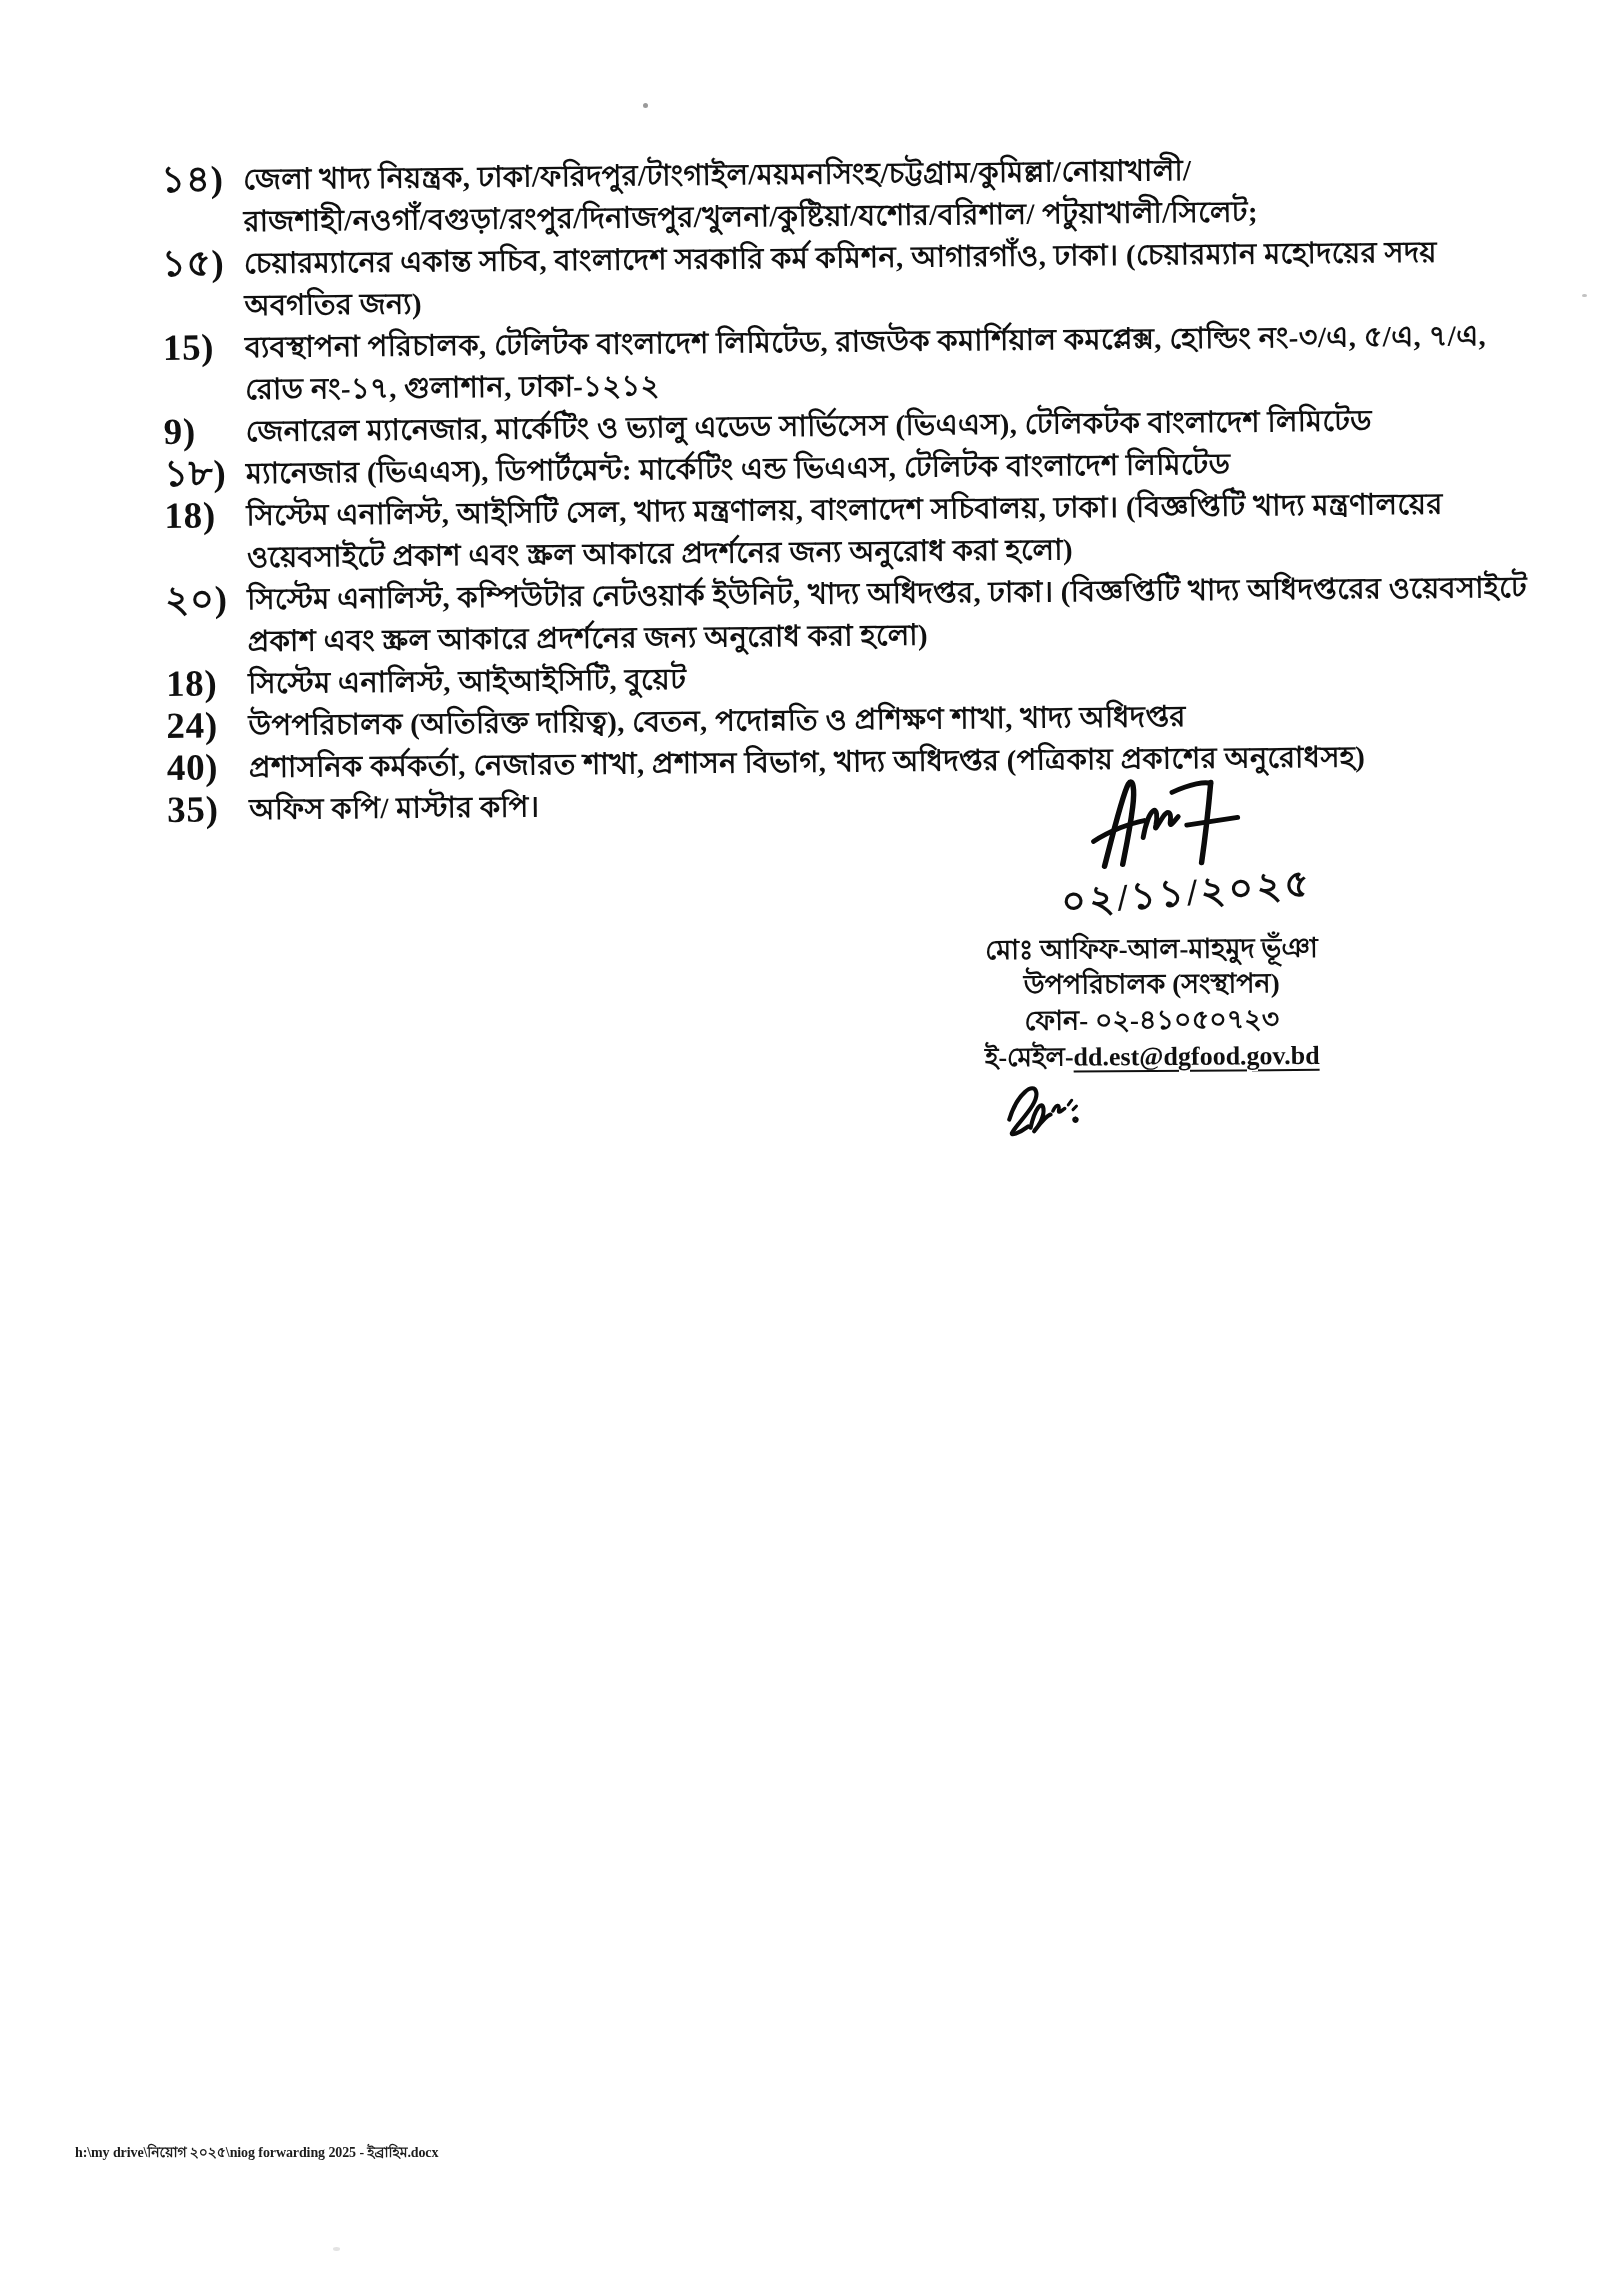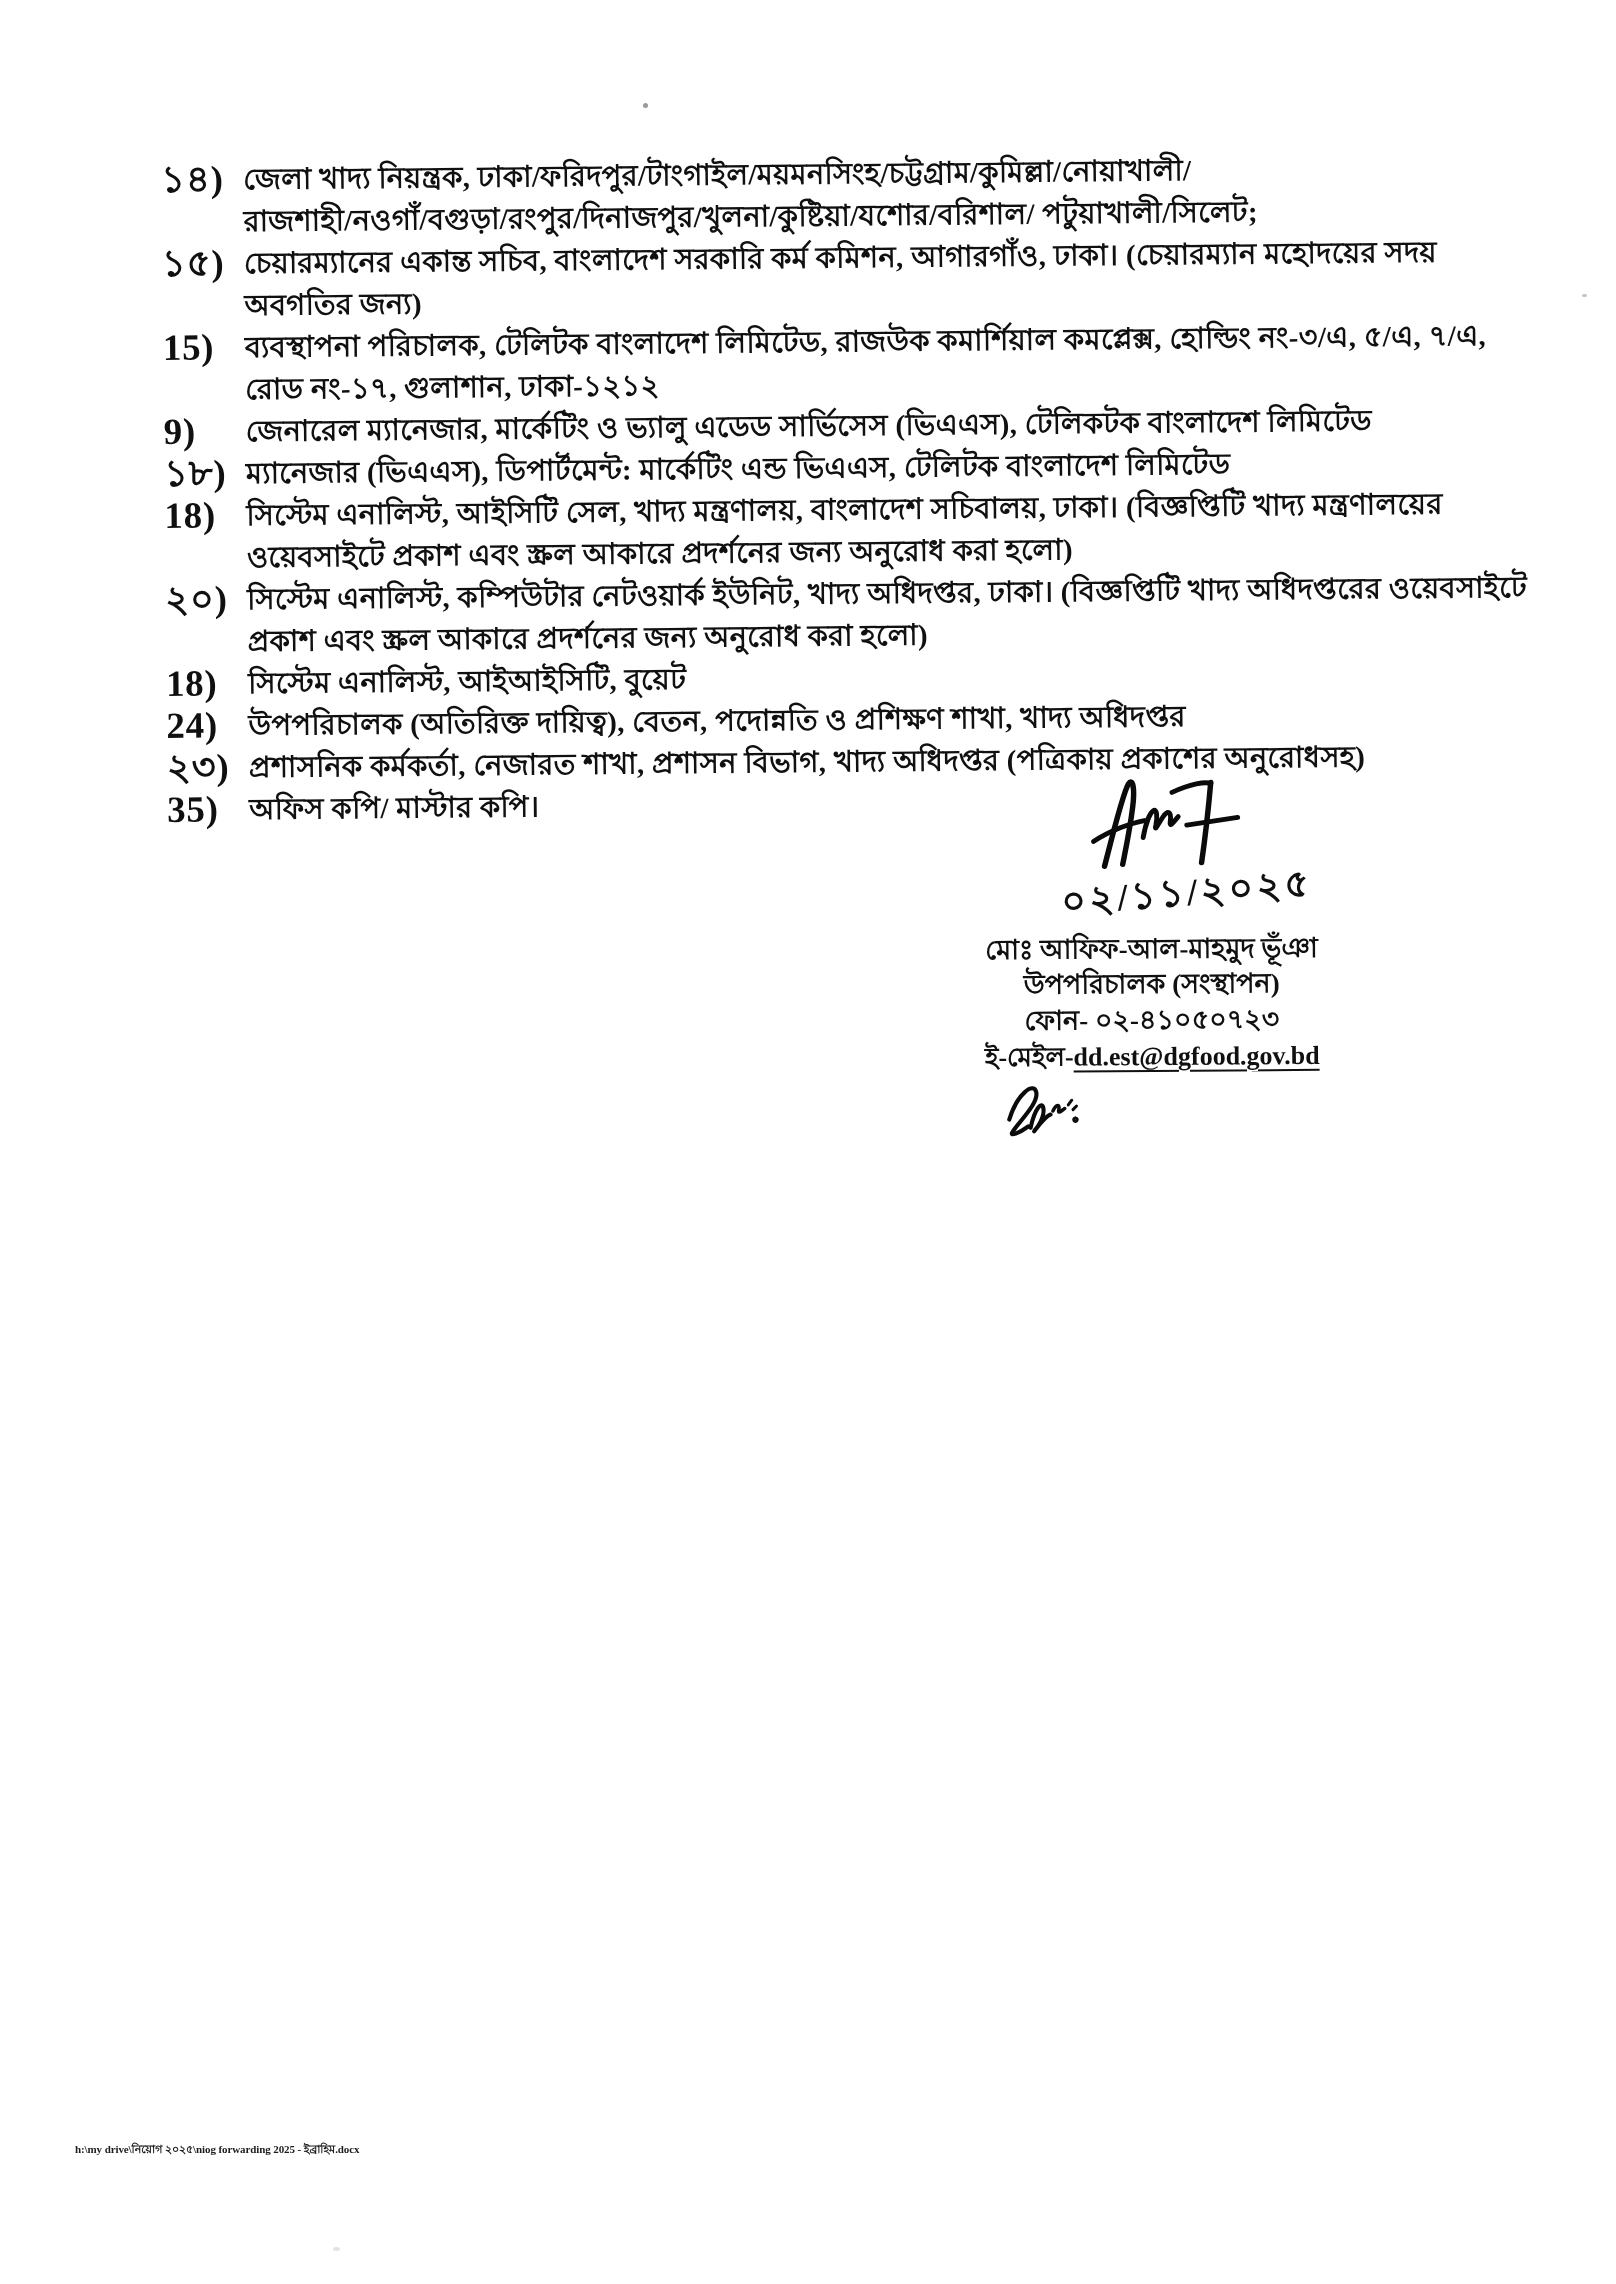--- a/index.html
+++ b/index.html
@@ -42,21 +42,21 @@
     white-space:nowrap;
   }
   .sig-name{font-size:27px;line-height:35px;font-weight:600;margin-top:2.6px;white-space:nowrap;}
   .sig-title{font-size:27px;line-height:34px;font-weight:600;white-space:nowrap;}
   .sig-phone{font-size:27px;line-height:38px;font-weight:600;white-space:nowrap;}
   .sig-email{font-size:26px;line-height:36px;font-weight:600;white-space:nowrap;}
   .sig-email .u{text-decoration:underline;text-underline-offset:5.2px;text-decoration-thickness:2px;}
   .initials-svg{display:block;margin:1.3px auto 0 18px;}
   .footer{
     position:absolute;left:75px;top:2141px;
-    font-size:11px;letter-spacing:-0.1px;
+    font-size:14px;letter-spacing:-0.1px;
     color:#1c1c1c;font-weight:600;
   }
   .speck{position:absolute;border-radius:50%;background:#9a9a9a;}
   .speck-top{left:643px;top:103px;width:5.2px;height:5.2px;}
   .speck-right{left:1582px;top:294px;width:4.6px;height:3.3px;background:#c2c2c2;}
   .speck-bottom{left:333px;top:2247px;width:6.5px;height:3.9px;background:#e3e3e3;}
   svg path{stroke:#0b0b0b;fill:none;stroke-linecap:round;stroke-linejoin:round;}
 </style>
 </head>
 <body>
@@ -103,21 +103,21 @@
       </div>
       <div class="item">
         <span class="num">18)</span>
         <span class="txt">সিস্টেম এনালিস্ট, আইআইসিটি, বুয়েট</span>
       </div>
       <div class="item">
         <span class="num">24)</span>
         <span class="txt">উপপরিচালক (অতিরিক্ত দায়িত্ব), বেতন, পদোন্নতি ও প্রশিক্ষণ শাখা, খাদ্য অধিদপ্তর</span>
       </div>
       <div class="item">
-        <span class="num">২৩)</span>
+        <span class="num">40)</span>
         <span class="txt">প্রশাসনিক কর্মকর্তা, নেজারত শাখা, প্রশাসন বিভাগ, খাদ্য অধিদপ্তর (পত্রিকায় প্রকাশের অনুরোধসহ)</span>
       </div>
       <div class="item">
         <span class="num">35)</span>
         <span class="txt">অফিস কপি/ মাস্টার কপি।</span>
       </div>
     </div>
 
   <div class="sig-block">
     <svg class="sig-svg" width="208" height="91" viewBox="0 0 320 150">

